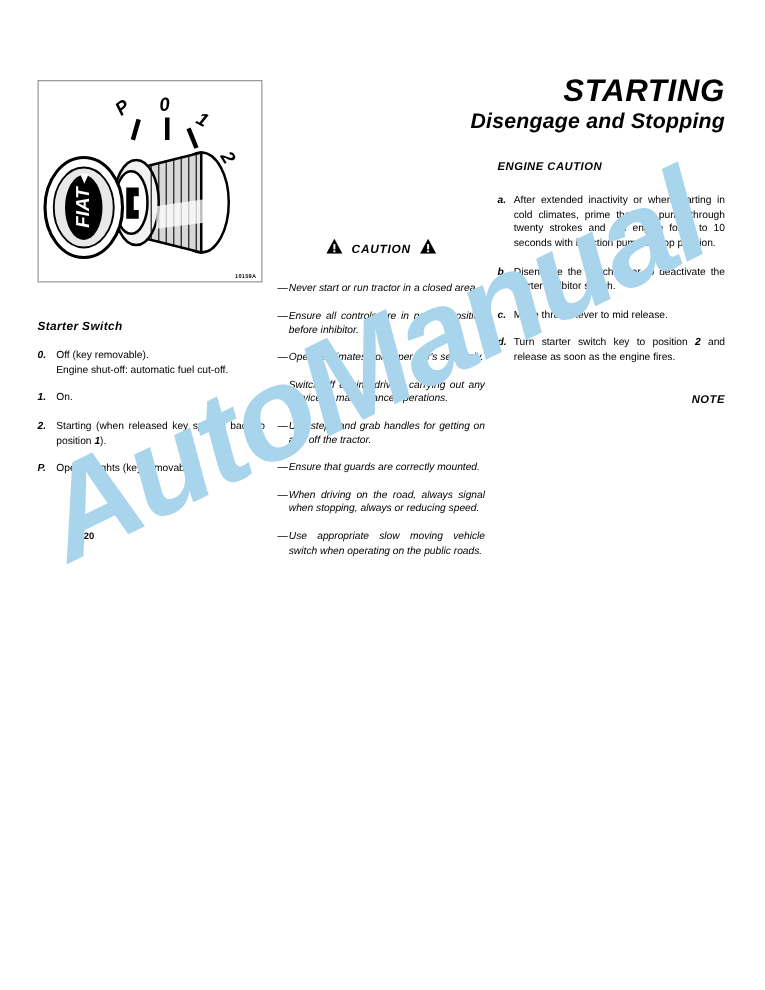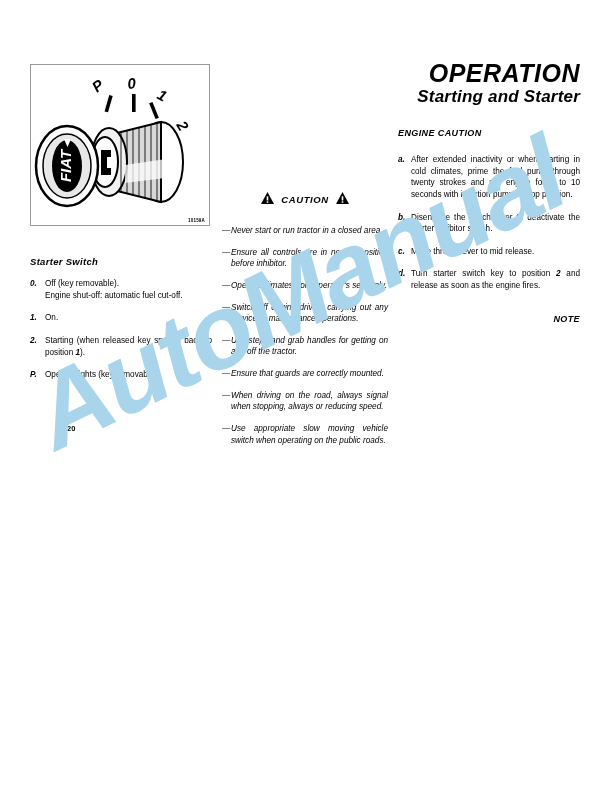--- a/index.html
+++ b/index.html
@@ -237,22 +237,22 @@
 </head>
 <body>
 
 <div class="page">
 
   <div class="watermark">
     <div class="watermark-text">AutoManual</div>
   </div>
 
   <div class="header">
-    <div class="header-title">OPERATION</div>
-    <div class="header-subtitle">Starting and Starter</div>
+    <div class="header-title">STARTING</div>
+    <div class="header-subtitle">Disengage and Stopping</div>
   </div>
 
   <div class="col col-left">
 
     <div class="figure-box">
       <svg width="178" height="160" viewBox="0 0 178 160">
 
         <g fill="#000">
 
           <text x="66" y="28" font-family="Liberation Sans, sans-serif" font-size="15" font-weight="bold" font-style="italic" transform="rotate(-38 66 28)">P</text>

